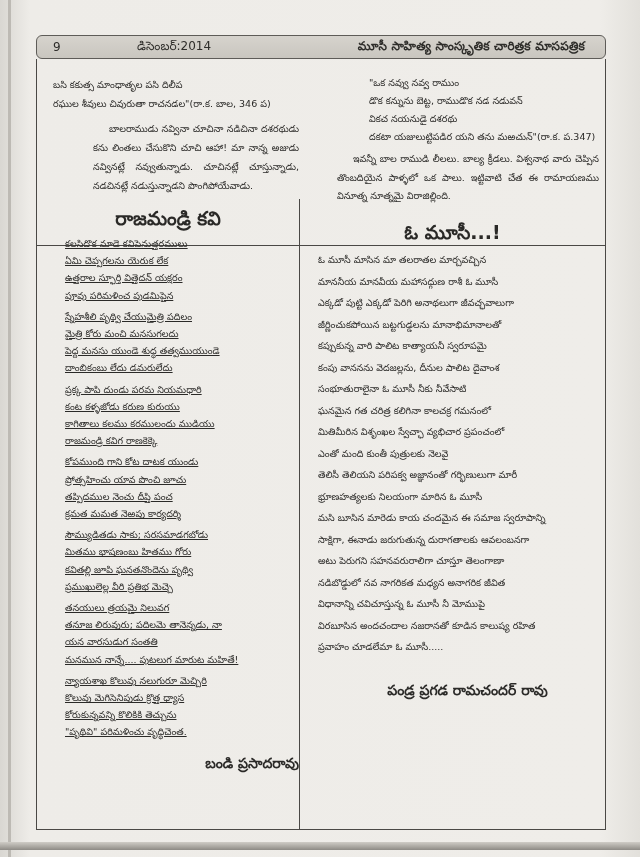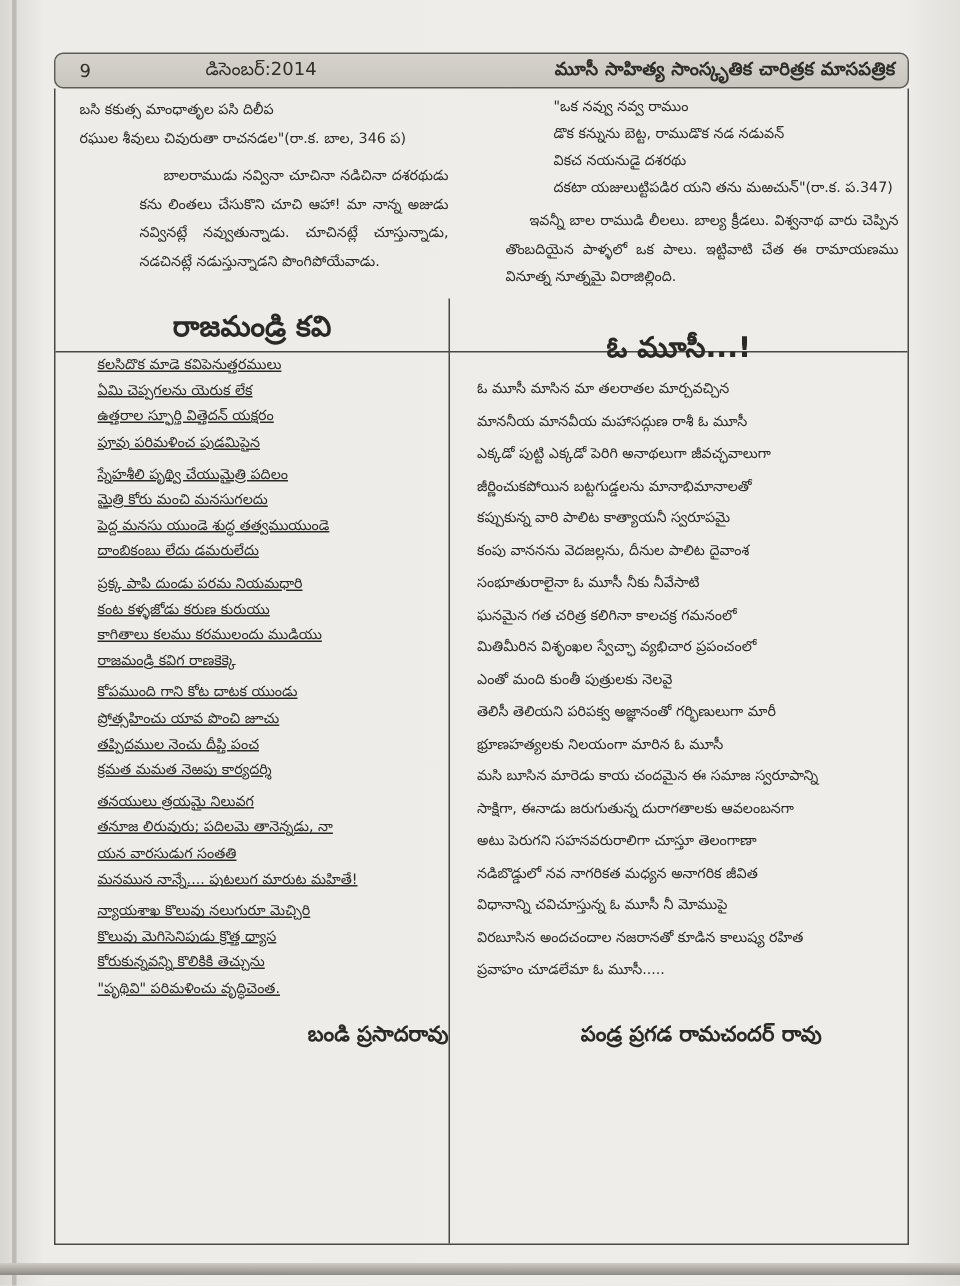--- a/index.html
+++ b/index.html
@@ -18,28 +18,28 @@
       background: #bdbab4;
     }
     .header-bar {
       position: absolute; left: 36px; top: 35px; width: 570px; height: 24px;
       border: 1.5px solid #5e5c58; border-radius: 6px;
       background: linear-gradient(180deg, #d6d3cd 0%, #c9c6bf 100%);
       display: flex; align-items: center; font-size: 12px; color: #2e2d2a;
     }
     .hdr-page { width: 40px; padding-left: 16px; }
     .hdr-date { width: 170px; padding-left: 60px; }
-    .hdr-title { flex: 1; text-align: right; padding-right: 8px; font-weight: bold; letter-spacing: 0.2px; }
+    .hdr-title { flex: 1; text-align: right; padding-right: 20px; font-weight: bold; letter-spacing: 0.2px; }
 
     .frame {
       position: absolute; left: 36px; top: 59px; width: 570px; height: 771px;
       border: 1px solid #4a4845; border-top: none;
     }
     .top-section {
-      position: absolute; left: 0; top: 0; width: 568px; height: 176px;
+      position: absolute; left: 0; top: 11px; width: 568px; height: 176px;
       border-bottom: 1.5px solid #4a4845;
     }
     .top-left {
       position: absolute; left: 12px; top: 5px; width: 250px;
       font-size: 9.5px; line-height: 19px;
     }
     .top-left .verse { padding-left: 4px; }
     .top-left .prose { margin-top: 6px; text-indent: 16px; text-align: justify; line-height: 19px; margin-left: 44px; }
     .top-right {
       position: absolute; left: 300px; top: 4px; width: 262px;
@@ -139,20 +139,26 @@
         <div class="line">కాగితాలు కలము కరములందు ముడియు</div>
         <div class="line">రాజమండ్రి కవిగ రాణకెక్కె</div>
       </div>
       <div class="stanza">
         <div class="line">కోపముంది గాని కోట దాటక యుండు</div>
         <div class="line">ప్రోత్సహించు యావ పొంచి జూచు</div>
         <div class="line">తప్పిదముల నెంచు దీప్తి పంచ</div>
         <div class="line">క్రమత మమత నెఱపు కార్యదర్శి</div>
       </div>
       <div class="stanza">
+        <div class="line">సౌమ్యుడితడు సాకు; సరసమాడగబోడు</div>
+        <div class="line">మితము భాషణంబు హితము గోరు</div>
+        <div class="line">కవితల్లి జూపి ఘనతనొందెను పృథ్వి</div>
+        <div class="line">ప్రముఖులెల్ల వీరి ప్రతిభ మెచ్చె</div>
+      </div>
+      <div class="stanza">
         <div class="line">తనయులు త్రయమై నిలువగ</div>
         <div class="line">తనూజ లిరువురు; పదిలమె తానెన్నడు, నా</div>
         <div class="line">యన వారసుడుగ సంతతి</div>
         <div class="line">మనమున నాన్నే.... పుటలుగ మారుట మహితే!</div>
       </div>
       <div class="stanza">
         <div class="line">న్యాయశాఖ కొలువు నలుగురూ మెచ్చిరి</div>
         <div class="line">కొలువు మెగిసెనిపుడు క్రొత్త ధ్యాస</div>
         <div class="line">కోరుకున్నవన్ని కొలికికి తెచ్చును</div>
         <div class="line">"పృథివి" పరిమళించు వృద్ధిచెంత.</div>

